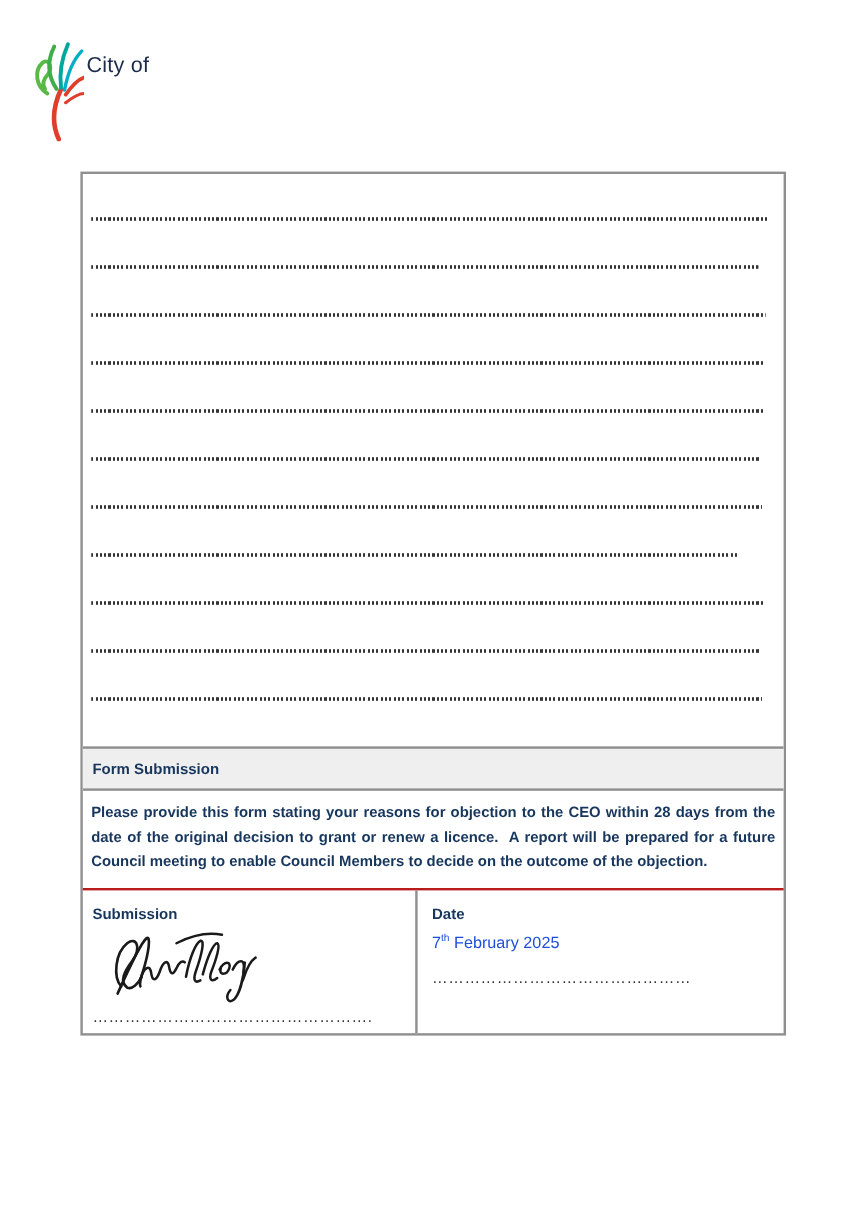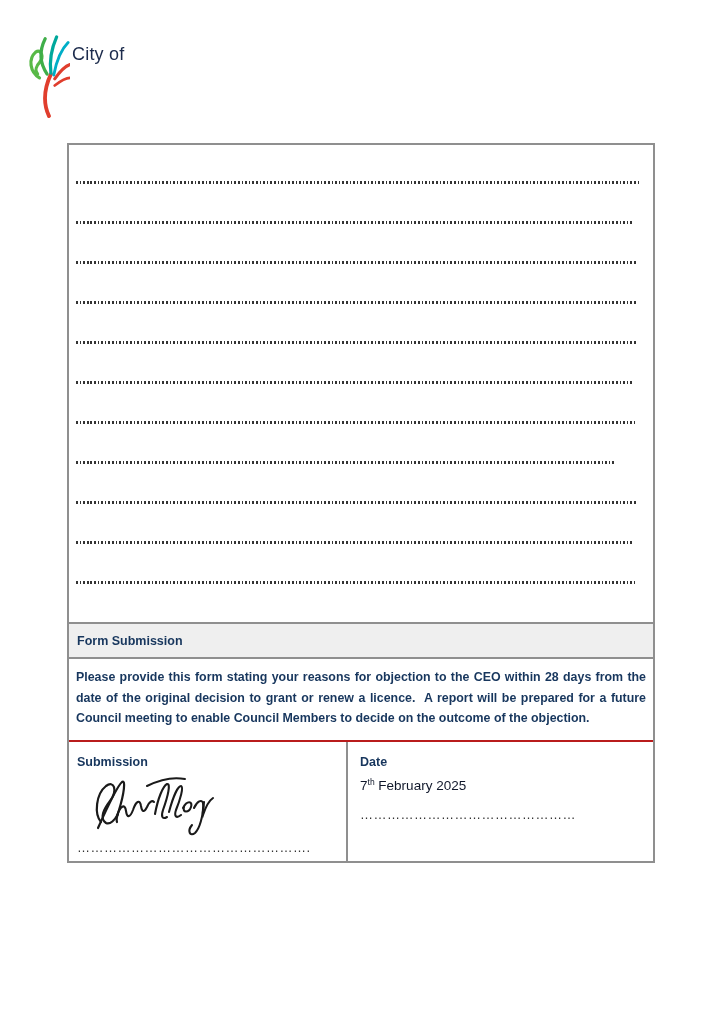--- a/index.html
+++ b/index.html
@@ -52,21 +52,21 @@
   .sig-row { display:flex; width:100%; height:119px; }
   .sig-cell { position:relative; width:279px; height:100%; border-right:2px solid #8f8f8f; padding:13px 8px 0 8px; }
   .date-cell { position:relative; flex:1; height:100%; padding:13px 28px 0 12px; }
   .cell-label { color:#17365d; font-size:12.5px; font-weight:700; }
   .signature-svg { position:absolute; left:22px; top:28px; width:132px; height:66px; }
   .dotline {
     color:#333333; font-size:13px; letter-spacing:.5px; line-height:13px;
     overflow:hidden; white-space:nowrap;
   }
   .sig-dots { position:absolute; left:8px; bottom:7px; width:232px; }
-  .date-value { margin-top:9px; color:#0f172a; font-size:13.5px; font-weight:400; }
+  .date-value { margin-top:9px; color:#1d4ed8; font-size:13.5px; font-weight:400; }
   .date-value sup { font-size:8.5px; vertical-align:super; line-height:0; }
   .date-dots { margin-top:15px; width:242px; }
 </style>
 </head>
 <body>
 
 <div class="page">
 
   <header class="logo">
     <svg class="logo-icon" viewBox="0 0 44 88" fill="none">

